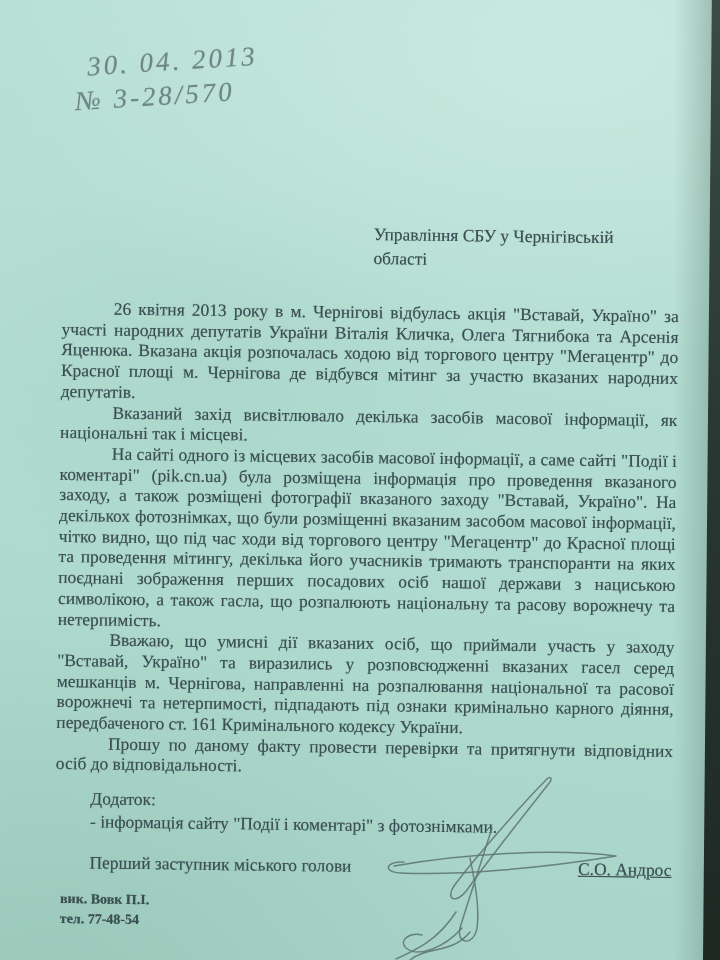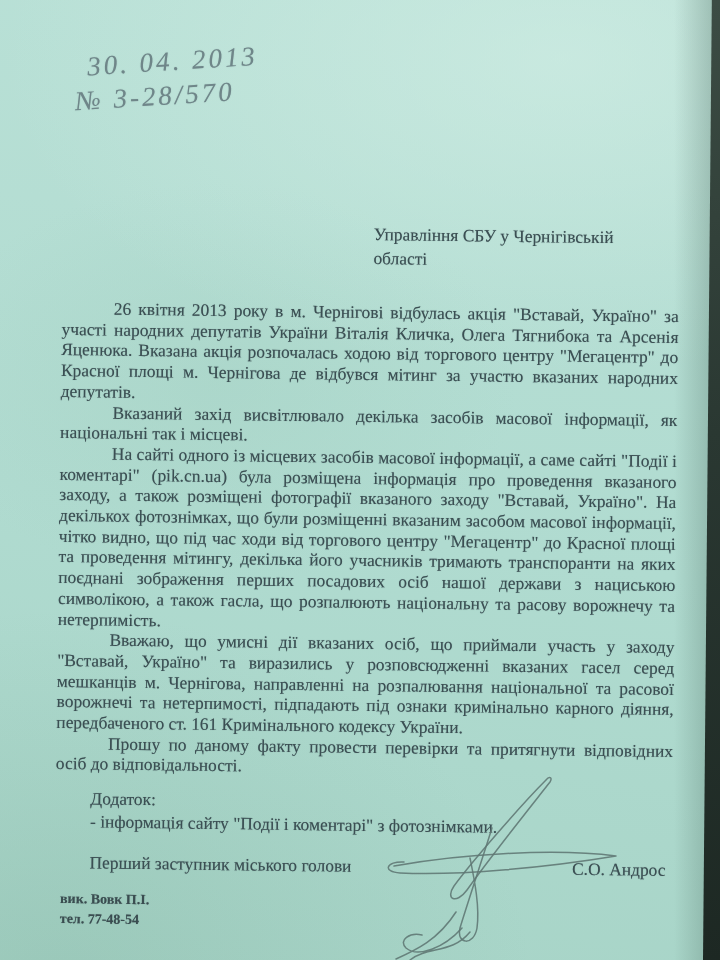--- a/index.html
+++ b/index.html
@@ -34,21 +34,21 @@
     transform:rotate(.75deg);transform-origin:0 0;
     color:#3b4f53;font-size:17.4px;line-height:20.7px;
     text-shadow:0 0 .8px rgba(59,79,83,.55);
   }
   .recipient{margin:0 0 32px 311px;width:280px;line-height:24px;}
   .doc p{margin:0;text-align:justify;text-indent:52px;}
   .attachment{margin:13px 0 0 35px;}
   .attachment div{line-height:23px;}
   .signoff{display:flex;justify-content:space-between;margin:19px 0 0 0;}
   .signoff .pos{margin-left:35px;}
-  .signoff .name{margin-right:6px;}
+  .signoff .name{text-decoration:underline;}
   .exec{margin:16px 0 0 6px;font-size:14px;line-height:20px;font-weight:600;color:#3a4d50;}
   .signature-svg{position:absolute;left:320px;top:762px;width:330px;height:198px;z-index:5;}
   .signature-svg path{fill:none;stroke:#5e7673;stroke-width:1.5;stroke-linecap:round;opacity:.88;}
 </style>
 </head>
 <body>
 
 <div class="photo">
 
   <div class="handwritten">

